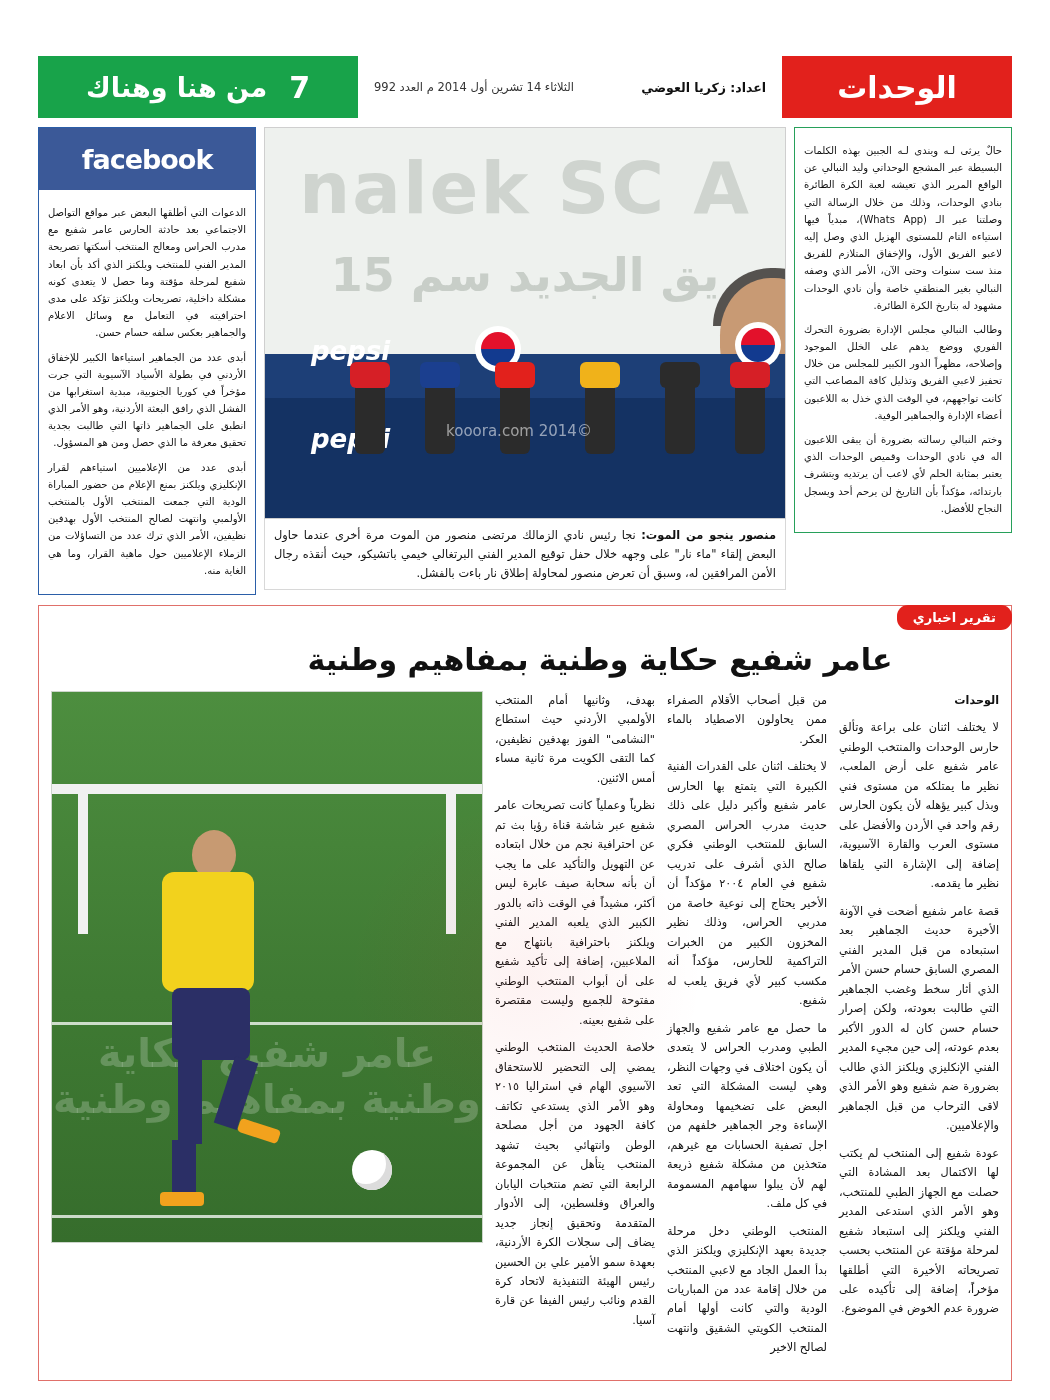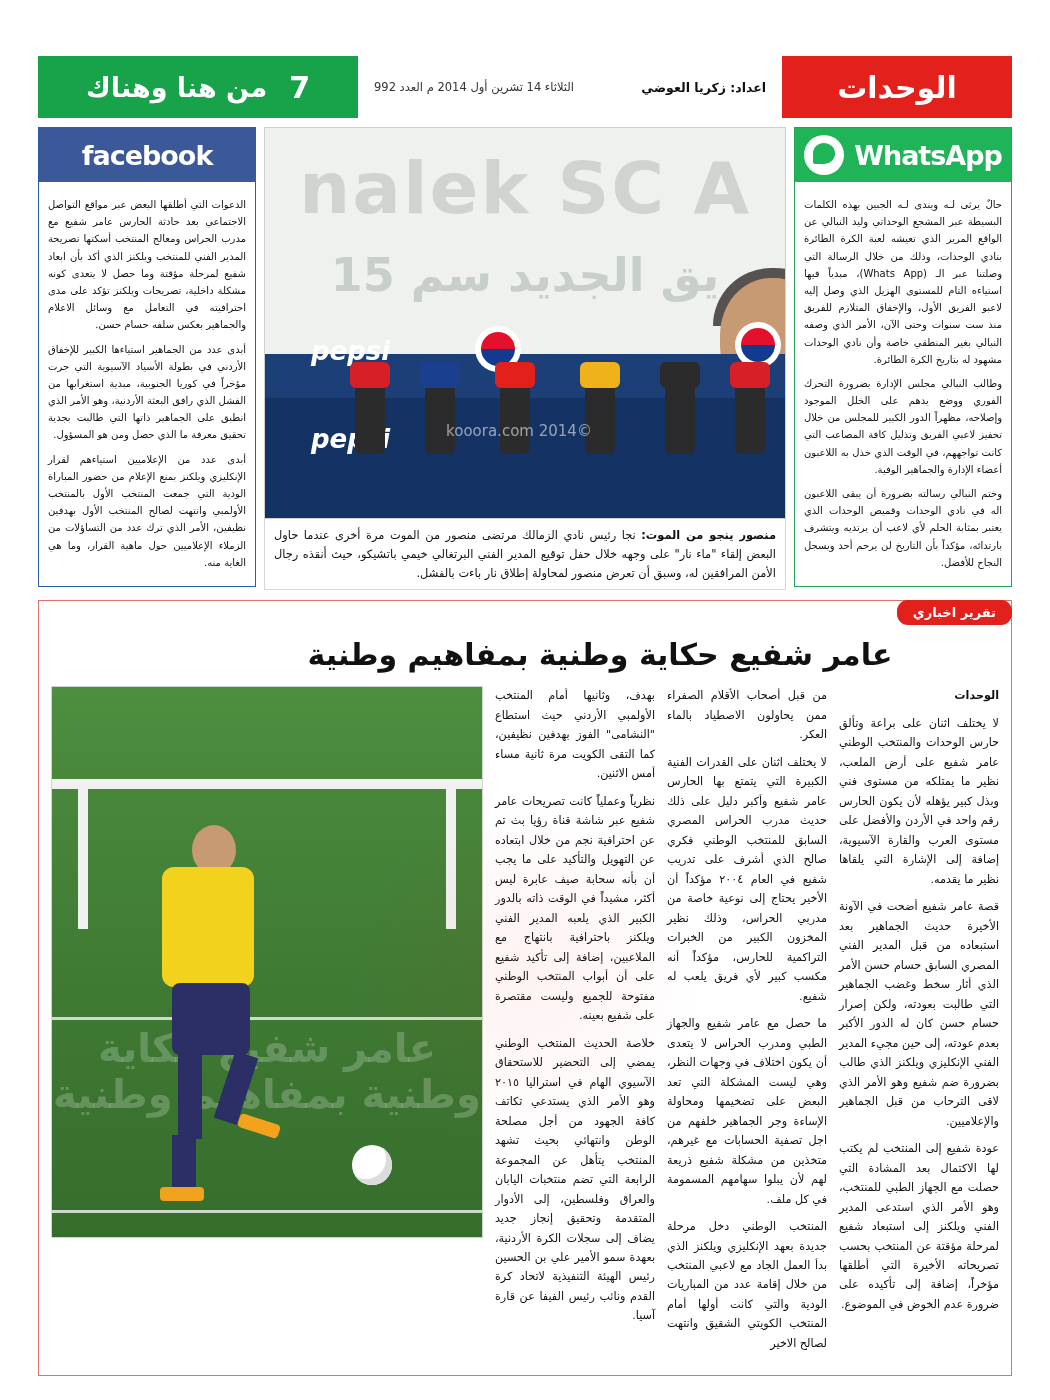--- a/index.html
+++ b/index.html
@@ -25,21 +25,21 @@
   .mast-section{
     background:#18a34a;color:#fff;width:320px;display:flex;align-items:center;justify-content:center;gap:22px;
     font-size:27px;font-weight:bold;
   }
   .mast-section .num{font-size:30px;}
 
   
   .top-row{display:flex;gap:8px;margin-top:9px;direction:rtl;align-items:flex-start;}
   .col-side{width:218px;border:1px solid #27a05a;box-sizing:border-box;padding:0;}
   .col-side.fb{border-color:#2b5ea8;}
-  .brandbar{height:54px;display:flex;align-items:center;justify-content:center;gap:10px;}
+  .brandbar{height:62px;display:flex;align-items:center;justify-content:center;gap:10px;}
   .brandbar.wa{background:#1fb457;}
   .brandbar.fb{background:#3b5998;}
   .brand-text{color:#fff;font-size:27px;font-weight:bold;font-family:"DejaVu Sans",sans-serif;letter-spacing:-1px;}
   .wa-circle{width:40px;height:40px;border-radius:50%;background:#fff;position:relative;display:inline-block;}
   .wa-circle:after{
     content:"";position:absolute;left:9px;top:8px;width:22px;height:21px;border-radius:50% 50% 50% 2px;
     background:#1fb457;
   }
   .side-text{padding:14px 9px 8px 9px;font-size:10px;line-height:1.72;text-align:justify;color:#111;}
   .side-text p{margin:0 0 7px 0;}
@@ -128,24 +128,20 @@
     </div>
     <div class="mast-section">
       <span class="num">7</span>
       <span>من هنا وهناك</span>
     </div>
   </div>
 
   <div class="top-row">
 
     <div class="col-side">
-      <div class="brandbar wa">
-        <span class="brand-text">WhatsApp</span>
-        <span class="wa-circle"></span>
-      </div>
       <div class="side-text">
         <p>حالٌ يرثى لـه ويندى لـه الجبين بهذه الكلمات البسيطة عبر المشجع الوحداتي وليد النبالي عن الواقع المرير الذي تعيشه لعبة الكرة الطائرة بنادي الوحدات، وذلك من خلال الرسالة التي وصلتنا عبر الـ (Whats App)، مبدياً فيها استياءه التام للمستوى الهزيل الذي وصل إليه لاعبو الفريق الأول، والإخفاق المتلازم للفريق منذ ست سنوات وحتى الآن، الأمر الذي وصفه النبالي بغير المنطقي خاصة وأن نادي الوحدات مشهود له بتاريخ الكرة الطائرة.</p>
         <p>وطالب النبالي مجلس الإدارة بضرورة التحرك الفوري ووضع يدهم على الخلل الموجود وإصلاحه، مظهراً الدور الكبير للمجلس من خلال تحفيز لاعبي الفريق وتذليل كافة المصاعب التي كانت تواجههم، في الوقت الذي خذل به اللاعبون أعضاء الإدارة والجماهير الوفية.</p>
         <p>وختم النبالي رسالته بضرورة أن يبقى اللاعبون اله في نادي الوحدات وقميص الوحدات الذي يعتبر بمثابة الحلم لأي لاعب أن يرتديه ويتشرف بارتدائه، مؤكداً بأن التاريخ لن يرحم أحد ويسجل النجاح للأفضل.</p>
       </div>
     </div>
 
     <div class="col-center">
       <div class="photo-frame">
         <div class="ph">

